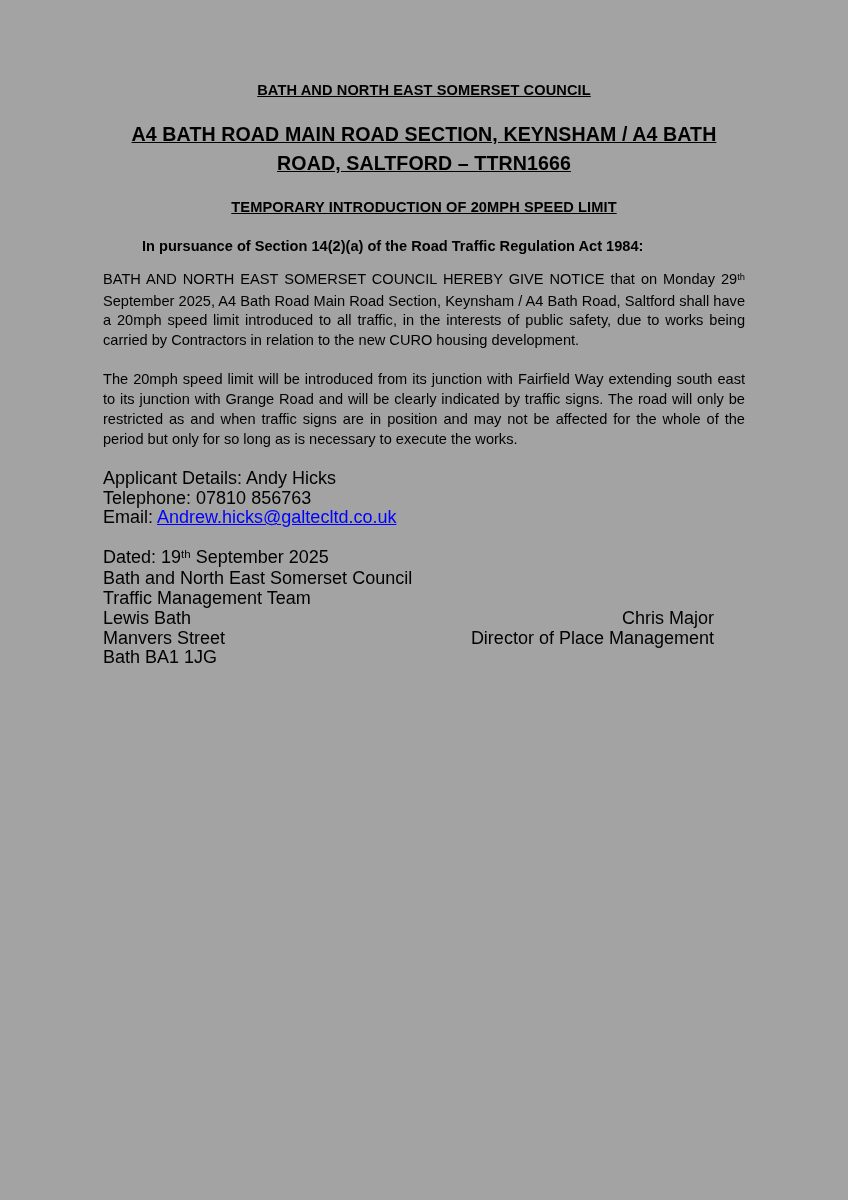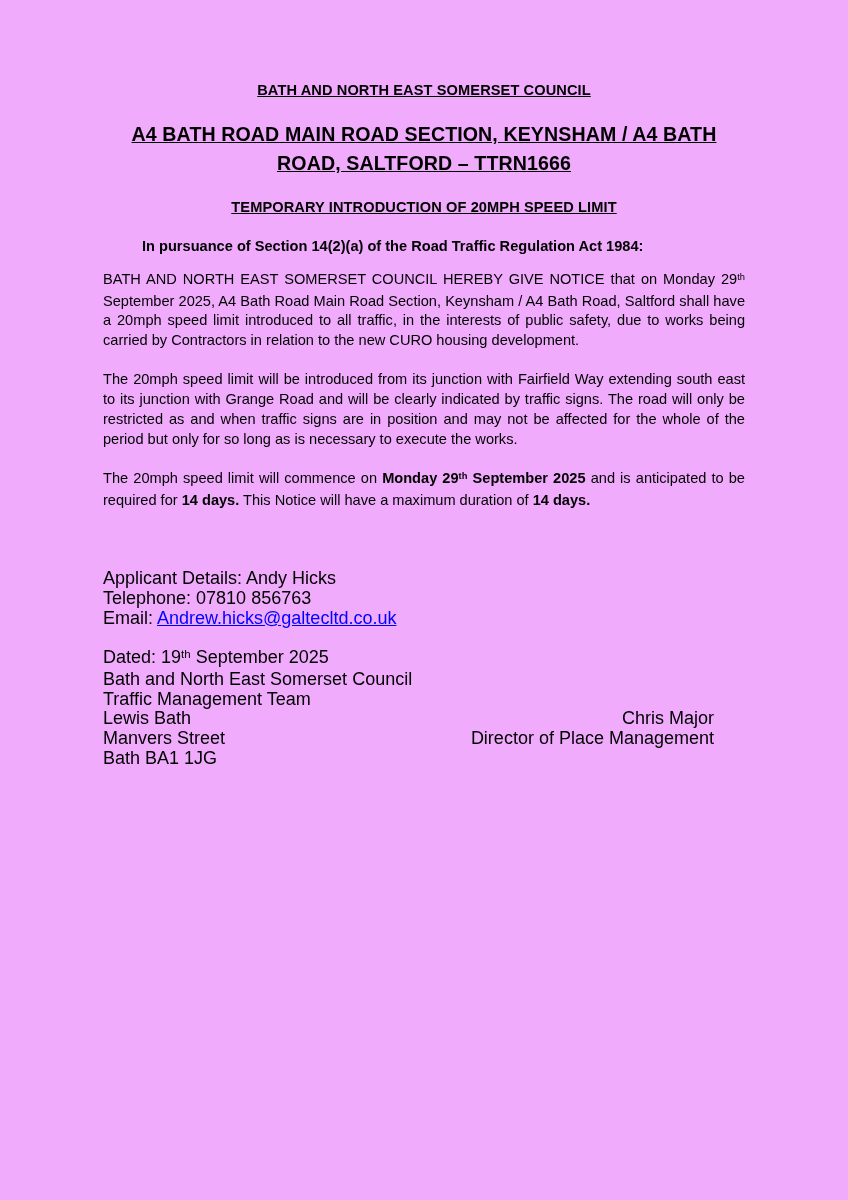--- a/index.html
+++ b/index.html
@@ -5,21 +5,21 @@
   * { margin: 0; padding: 0; box-sizing: border-box; }
   html, body { background: #ffffff; }
   body {
     width: 848px; height: 1200px;
     font-family: "Liberation Sans", sans-serif;
     color: #000000;
     overflow: hidden;
   }
   .page {
     width: 848px; height: 1200px;
-    background: #f0abfc;
+    background: #a3a3a3;
     padding: 81px 103px 0 103px;
   }
   .h-council, .h-notice {
     font-size: 14.6px; font-weight: bold;
     line-height: 19.7px;
     text-align: center;
     text-decoration: underline;
     margin-bottom: 19.7px;
     letter-spacing: 0.1px;
   }
@@ -76,21 +76,20 @@
   <div class="h-road">A4 BATH ROAD MAIN ROAD SECTION, KEYNSHAM / A4 BATH ROAD, SALTFORD – TTRN1666</div>
 
   <div class="h-notice">TEMPORARY INTRODUCTION OF 20MPH SPEED LIMIT</div>
 
   <p class="pursuance">In pursuance of Section 14(2)(a) of the Road Traffic Regulation Act 1984:</p>
 
   <p class="body"><span>BATH AND NORTH EAST SOMERSET COUNCIL HEREBY GIVE NOTICE that on Monday 29</span><span class="sup">th</span><span> September 2025, A4 Bath Road Main Road Section, Keynsham / A4 Bath Road, Saltford shall have a 20mph speed limit introduced to all traffic, in the interests of public safety, due to works being carried by Contractors in relation to the new CURO housing development.</span></p>
 
   <p class="body">The 20mph speed limit will be introduced from its junction with Fairfield Way extending south east to its junction with Grange Road and will be clearly indicated by traffic signs. The road will only be restricted as and when traffic signs are in position and may not be affected for the whole of the period but only for so long as is necessary to execute the works.</p>
 
-  <p class="body commence"><span>The 20mph speed limit will commence on </span><b>Monday 29</b><b class="sup">th</b><b> September 2025</b><span> and is anticipated to be required for </span><b>14 days.</b><span> This Notice will have a maximum duration of </span><b>14 days.</b></p>
 
   <div class="block applicant">
     <div>Applicant Details: Andy Hicks</div>
     <div>Telephone: 07810 856763</div>
     <div><span>Email: </span><a class="email-link">Andrew.hicks@galtecltd.co.uk</a></div>
   </div>
 
   <div class="block signoff">
     <div><span>Dated: 19</span><span class="sup">th</span><span> September 2025</span></div>
     <div>Bath and North East Somerset Council</div>

